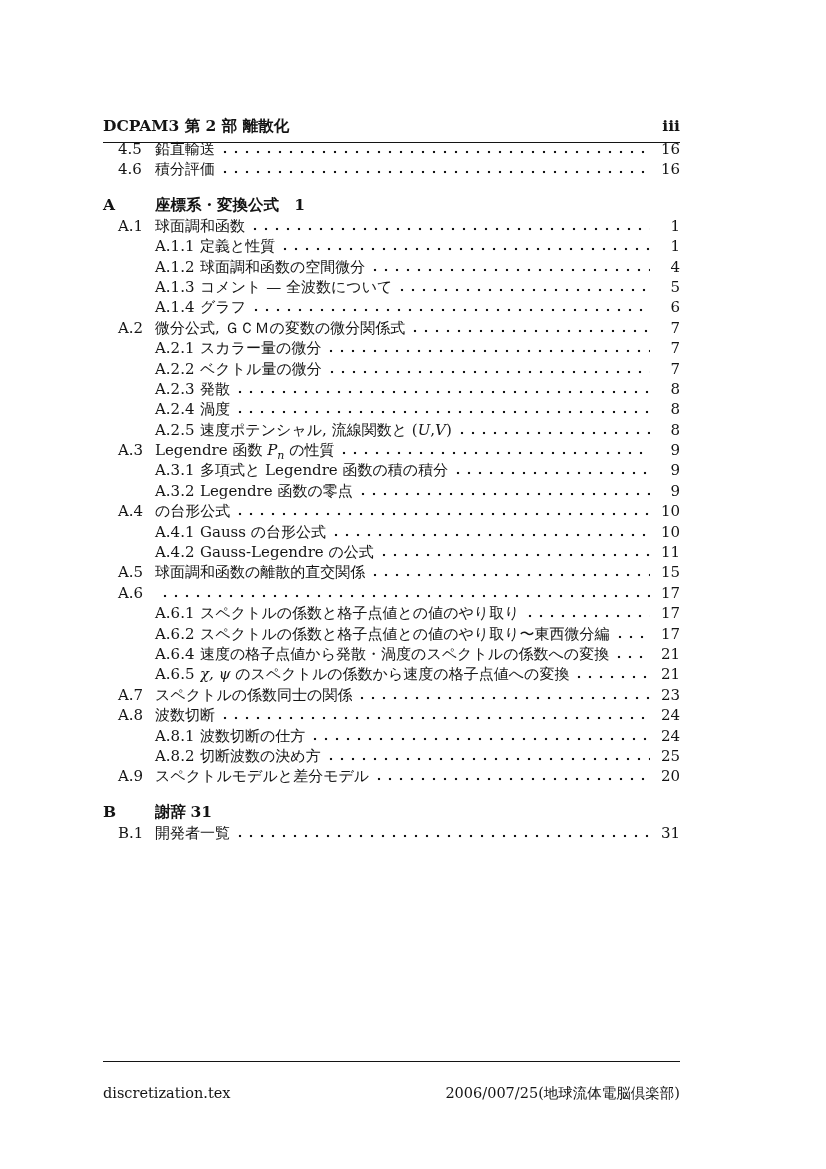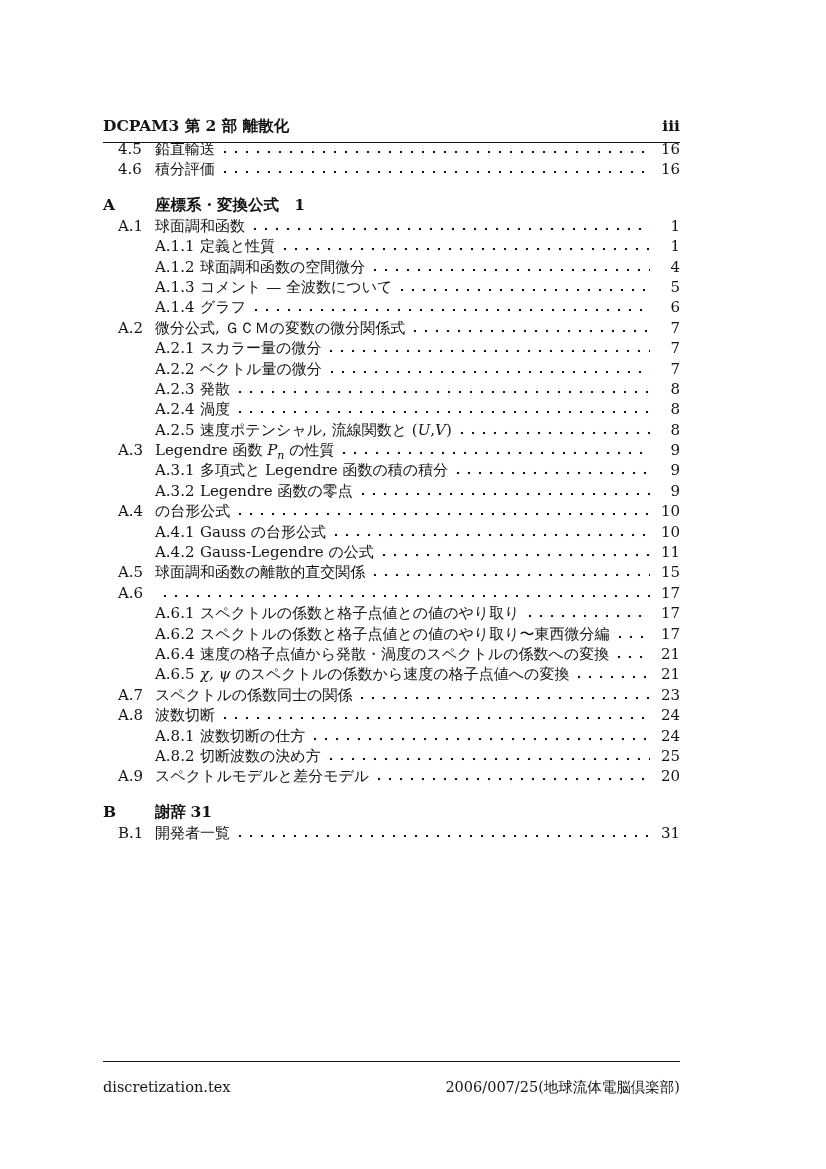--- a/index.html
+++ b/index.html
@@ -54,21 +54,21 @@
   }
 
   sub { font-size: 11px; line-height: 0; }
   i { font-style: italic; }
 
   .footer {
     position: absolute; left: 103px; top: 1061px; width: 577px;
     display: flex; justify-content: space-between; align-items: baseline;
     font-size: 14.5px;
     border-top: 1.5px solid #141414;
-    padding-top: 16px;
+    padding-top: 22px;
   }
 </style>
 </head>
 <body>
 
 <div class="page">
 
   <div class="header">
     <span>DCPAM3 第 2 部 離散化</span>
     <span>iii</span>

